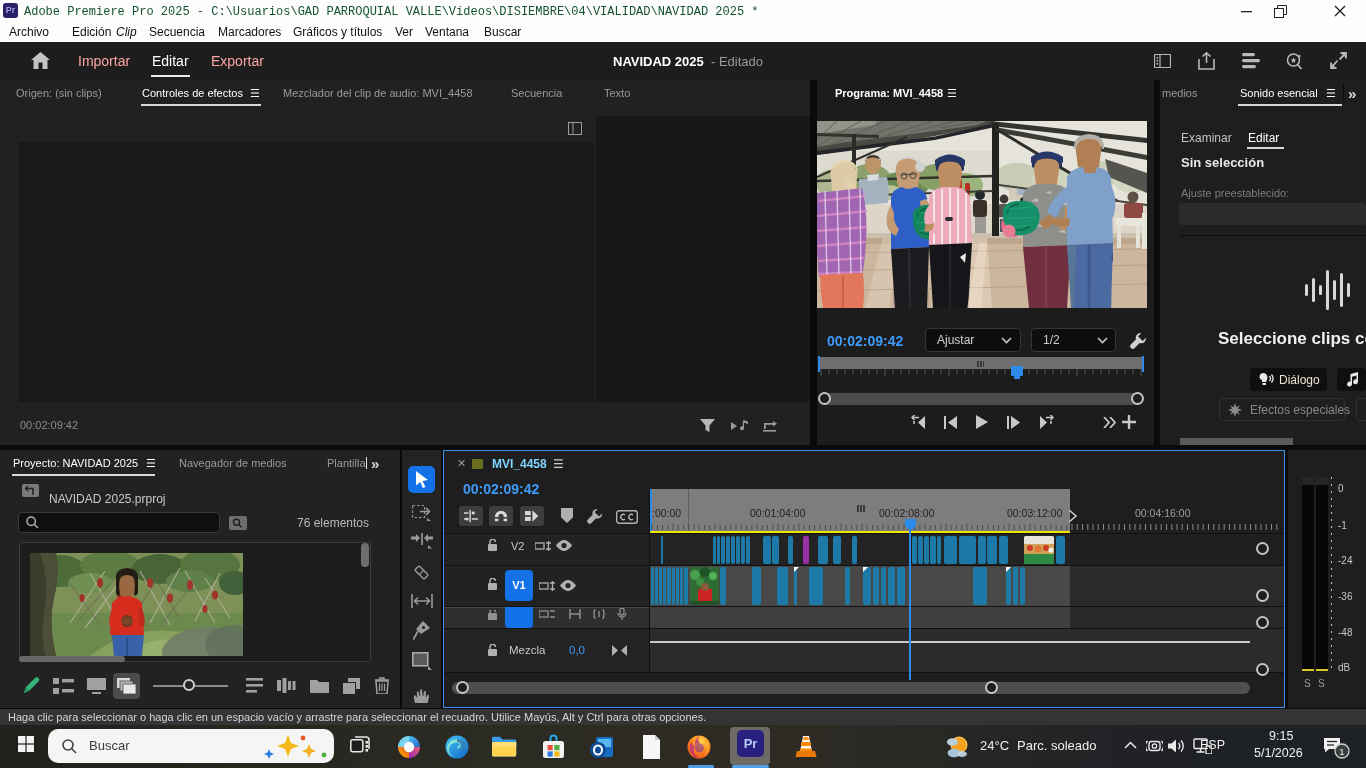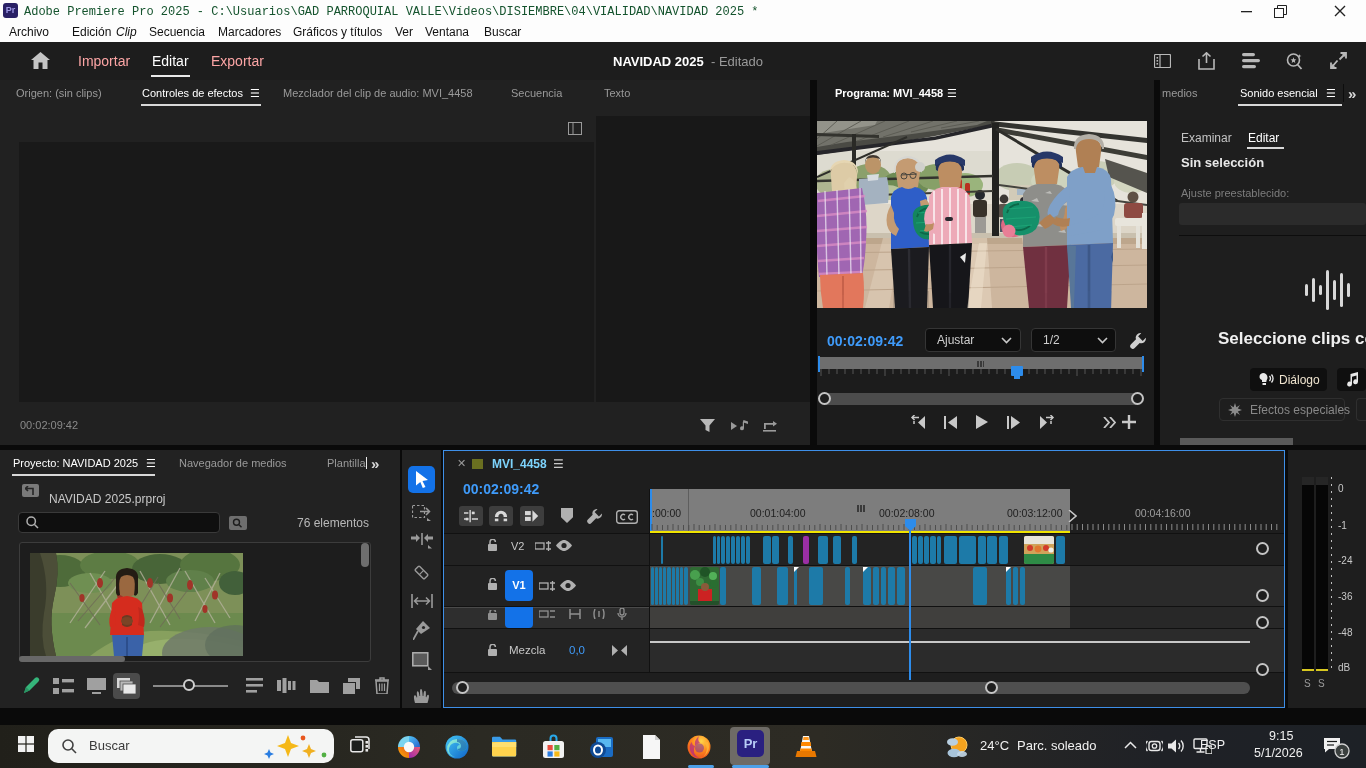--- a/index.html
+++ b/index.html
@@ -1046,20 +1046,21 @@
     <div class="abs" style="left:50px;top:33px;font-size:10px;color:#c8c8c8;">0</div>
     <div class="abs" style="left:50px;top:70px;font-size:10px;color:#c8c8c8;">-1</div>
     <div class="abs" style="left:50px;top:105px;font-size:10px;color:#c8c8c8;">-24</div>
     <div class="abs" style="left:50px;top:141px;font-size:10px;color:#c8c8c8;">-36</div>
     <div class="abs" style="left:50px;top:177px;font-size:10px;color:#c8c8c8;">-48</div>
     <div class="abs" style="left:50px;top:212px;font-size:10px;color:#c8c8c8;">dB</div>
     <div class="abs" style="left:16px;top:228px;font-size:10px;color:#9a9a9a;">S</div>
     <div class="abs" style="left:30px;top:228px;font-size:10px;color:#9a9a9a;">S</div>
   </div>
 
+  <div id="statusbar" class="abs">Haga clic para seleccionar o haga clic en un espacio vacío y arrastre para seleccionar el recuadro. Utilice Mayús, Alt y Ctrl para otras opciones.</div>
 
   <div id="taskbar" class="abs">
 
     <svg class="abs" style="left:18px;top:11px;" width="16" height="16" viewBox="0 0 16 16">
         <rect x="0" y="0" width="7.4" height="7.4" fill="#f2f2f2"></rect>
         <rect x="8.6" y="0" width="7.4" height="7.4" fill="#f2f2f2"></rect>
         <rect x="0" y="8.6" width="7.4" height="7.4" fill="#f2f2f2"></rect>
         <rect x="8.6" y="8.6" width="7.4" height="7.4" fill="#f2f2f2"></rect>
       </svg>
 

